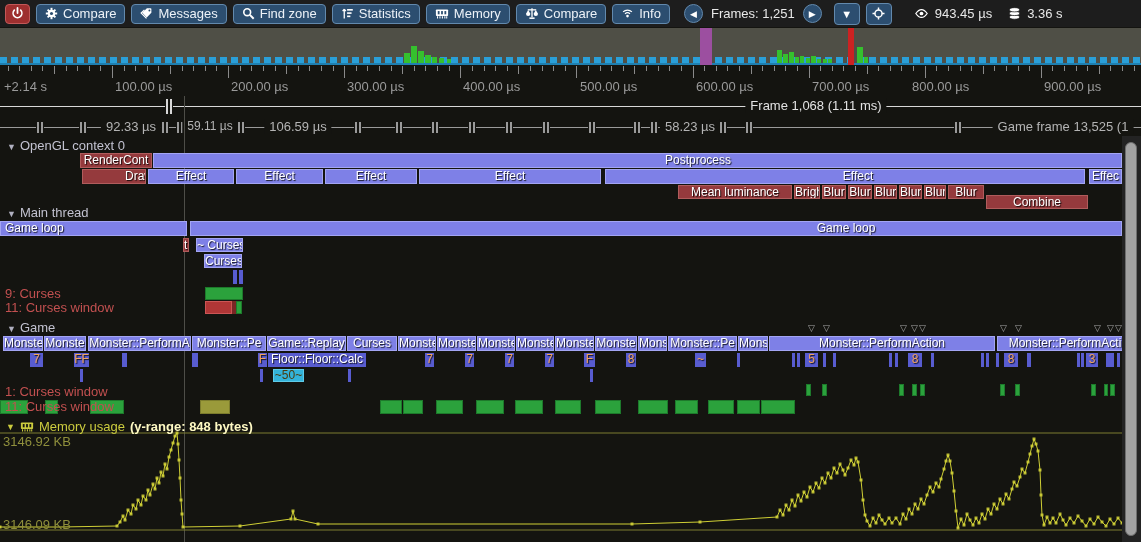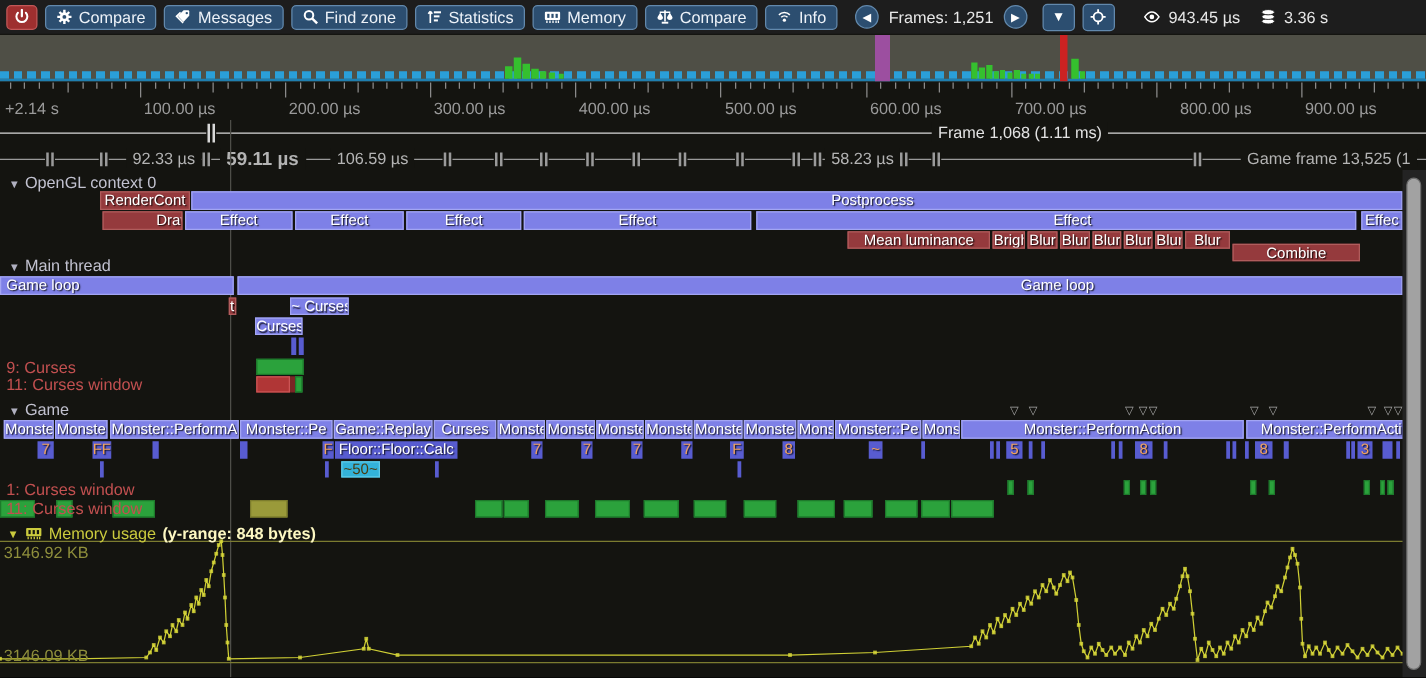--- a/index.html
+++ b/index.html
@@ -315,21 +315,21 @@
       <div class="tick" style="left: 1122px; height: 5px;"></div>
       <div class="tick" style="left: 1134px; height: 5px;"></div>
       <div class="ruler-label" style="left: 4px;">+2.14 s</div>
       <div class="ruler-label" style="left: 115px;">100.00 µs</div>
       <div class="ruler-label" style="left: 231px;">200.00 µs</div>
       <div class="ruler-label" style="left: 347px;">300.00 µs</div>
       <div class="ruler-label" style="left: 463px;">400.00 µs</div>
       <div class="ruler-label" style="left: 580px;">500.00 µs</div>
       <div class="ruler-label" style="left: 696px;">600.00 µs</div>
       <div class="ruler-label" style="left: 812px;">700.00 µs</div>
-      <div class="ruler-label" style="left: 944px;">800.00 µs</div>
+      <div class="ruler-label" style="left: 912px;">800.00 µs</div>
       <div class="ruler-label" style="left: 1044px;">900.00 µs</div>
     </div>
   <div id="frame-band" class="band" style="top:96px;height:20px;">
       <div class="band-line" style="top: 10px; background: rgb(216, 216, 216);"></div>
       <div class="pausemark" style="left: 165px; top: 2.5px; height: 15px;">
         <i style="background: rgb(216, 216, 216);"></i>
         <i style="background: rgb(216, 216, 216);"></i>
       </div>
       <div class="band-label" style="left: 816px; top: 2px; color: rgb(227, 227, 227); font-size: 13px;">Frame 1,068 (1.11 ms)</div>
     </div>
@@ -397,21 +397,21 @@
       </div>
       <div class="pausemark" style="left: 745px; top: 3.5px; height: 11px;">
         <i style="background: rgb(154, 154, 154);"></i>
         <i style="background: rgb(154, 154, 154);"></i>
       </div>
       <div class="pausemark" style="left: 954px; top: 3.5px; height: 11px;">
         <i style="background: rgb(154, 154, 154);"></i>
         <i style="background: rgb(154, 154, 154);"></i>
       </div>
       <div class="band-label" style="left: 131px; top: 1px; color: rgb(180, 180, 180); font-size: 13px;">92.33 µs</div>
-      <div class="band-label" style="left: 210px; top: 1px; color: rgb(180, 180, 180); font-size: 15px; font-weight: bold;">59.11 µs</div>
+      <div class="band-label" style="left: 210px; top: 1px; color: rgb(180, 180, 180); font-size: 12px;">59.11 µs</div>
       <div class="band-label" style="left: 298px; top: 1px; color: rgb(180, 180, 180); font-size: 13px;">106.59 µs</div>
       <div class="band-label" style="left: 690px; top: 1px; color: rgb(180, 180, 180); font-size: 13px;">58.23 µs</div>
       <div class="band-label" style="left: 1063px; top: 1px; color: rgb(180, 180, 180); font-size: 13px;">Game frame 13,525 (1</div>
     </div>
   <div id="frame-vline"></div>
   <div id="timeline">
       <div class="zone c-r" style="left: 80px; top: 153px; width: 72px; height: 15px; line-height: 13px;">RenderCont</div>
       <div class="zone c-b" style="left: 153px; top: 153px; width: 969px; height: 15px; line-height: 13px;">
         <span style="position: absolute; left: 544px; transform: translateX(-50%); top: 0px;">Postprocess</span>
       </div>
@@ -431,21 +431,21 @@
       <div class="zone c-r" style="left: 874px; top: 185px; width: 23px; height: 14px; line-height: 12px;">Blur</div>
       <div class="zone c-r" style="left: 899px; top: 185px; width: 23px; height: 14px; line-height: 12px;">Blur</div>
       <div class="zone c-r" style="left: 924px; top: 185px; width: 22px; height: 14px; line-height: 12px;">Blur</div>
       <div class="zone c-r" style="left: 948px; top: 185px; width: 36px; height: 14px; line-height: 12px;">Blur</div>
       <div class="zone c-r" style="left: 986px; top: 185px; width: 102px; height: 14px; line-height: 12px; margin-top: 10px;">Combine</div>
       <div class="zone c-b" style="left: 0px; top: 221px; width: 187px; height: 15px; line-height: 13px; text-align: left; padding-left: 4px;">Game loop</div>
       <div class="zone c-b" style="left: 190px; top: 221px; width: 932px; height: 15px; line-height: 13px;">
         <span style="position: absolute; left: 655px; transform: translateX(-50%); top: 0px;">Game loop</span>
       </div>
       <div class="zone c-r" style="left: 183px; top: 238px; width: 6px; height: 14px; line-height: 12px;">ti</div>
-      <div class="zone c-b" style="left: 196px; top: 238px; width: 47px; height: 14px; line-height: 12px; margin-left: 36px;">~ Curses</div>
+      <div class="zone c-b" style="left: 196px; top: 238px; width: 47px; height: 14px; line-height: 12px;">~ Curses</div>
       <div class="zone c-b" style="left: 204px; top: 254px; width: 38px; height: 14px; line-height: 12px;">Curses</div>
       <div class="zone c-b2" style="left: 233px; top: 270px; width: 4px; height: 14px; line-height: 12px;"></div>
       <div class="zone c-b2" style="left: 239px; top: 270px; width: 4px; height: 14px; line-height: 12px;"></div>
       <div class="zone c-g" style="left: 205px; top: 287px; width: 38px; height: 13px; line-height: 11px;"></div>
       <div class="zone c-r2" style="left: 205px; top: 301px; width: 27px; height: 13px; line-height: 11px;"></div>
       <div class="zone c-dr" style="left: 232px; top: 301px; width: 4px; height: 13px; line-height: 11px;"></div>
       <div class="zone c-g" style="left: 236px; top: 301px; width: 6px; height: 13px; line-height: 11px;"></div>
       <div class="zone c-b" style="left: 3px; top: 336px; width: 40px; height: 15px; line-height: 13px;">Monste</div>
       <div class="zone c-b" style="left: 44px; top: 336px; width: 42px; height: 15px; line-height: 13px;">Monste</div>
       <div class="zone c-b" style="left: 88px; top: 336px; width: 103px; height: 15px; line-height: 13px;">Monster::PerformA</div>

